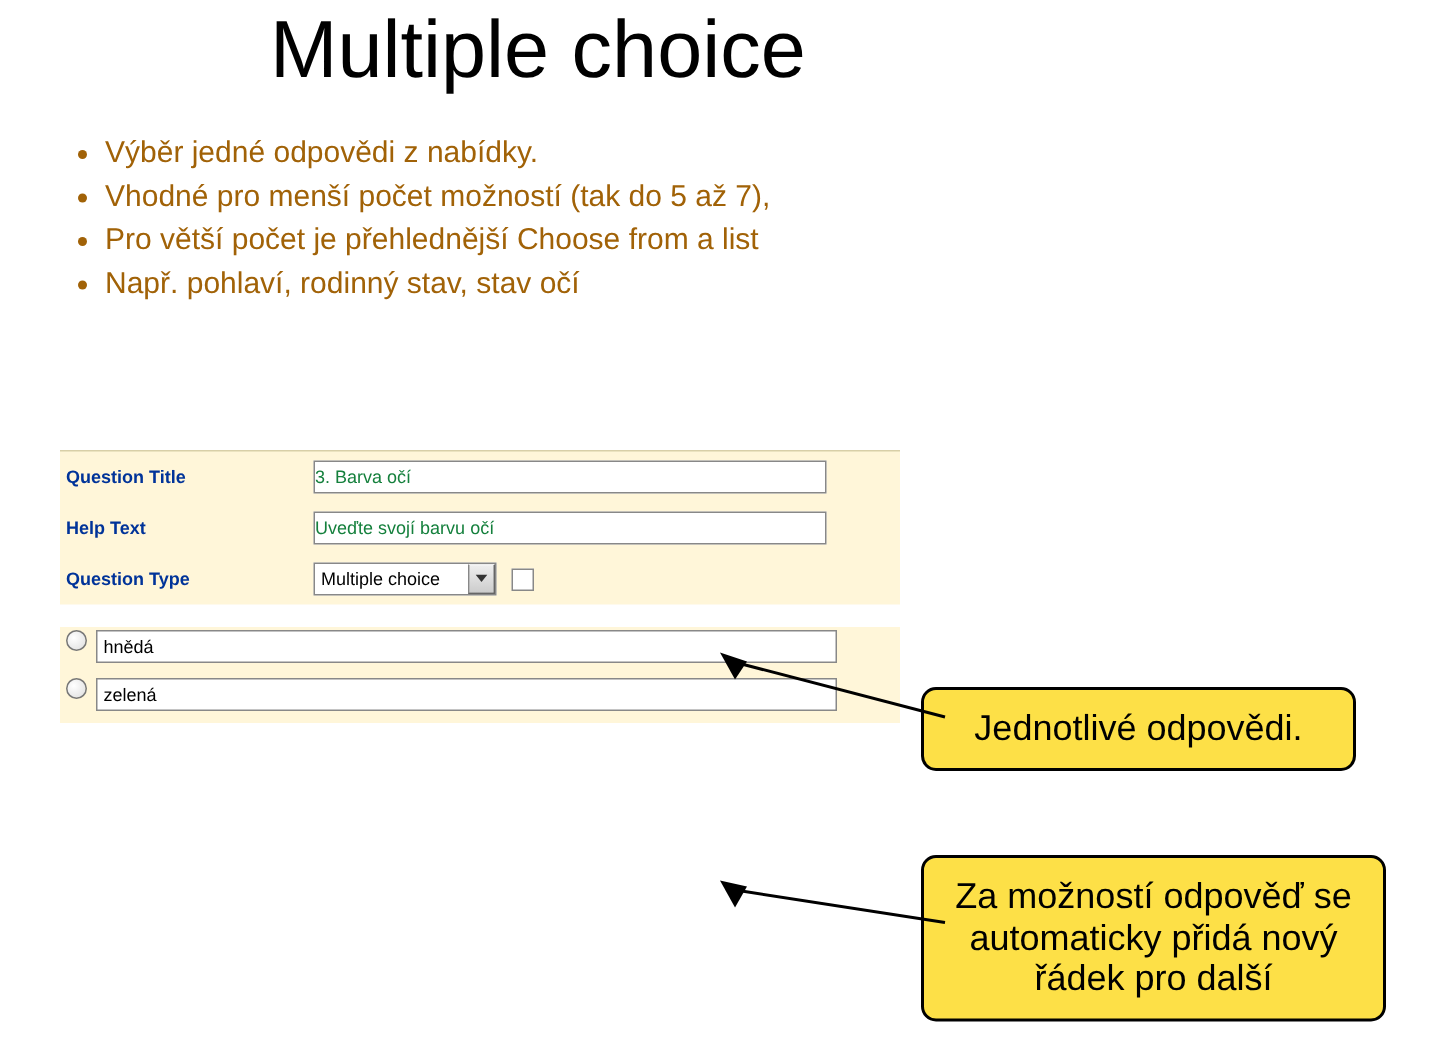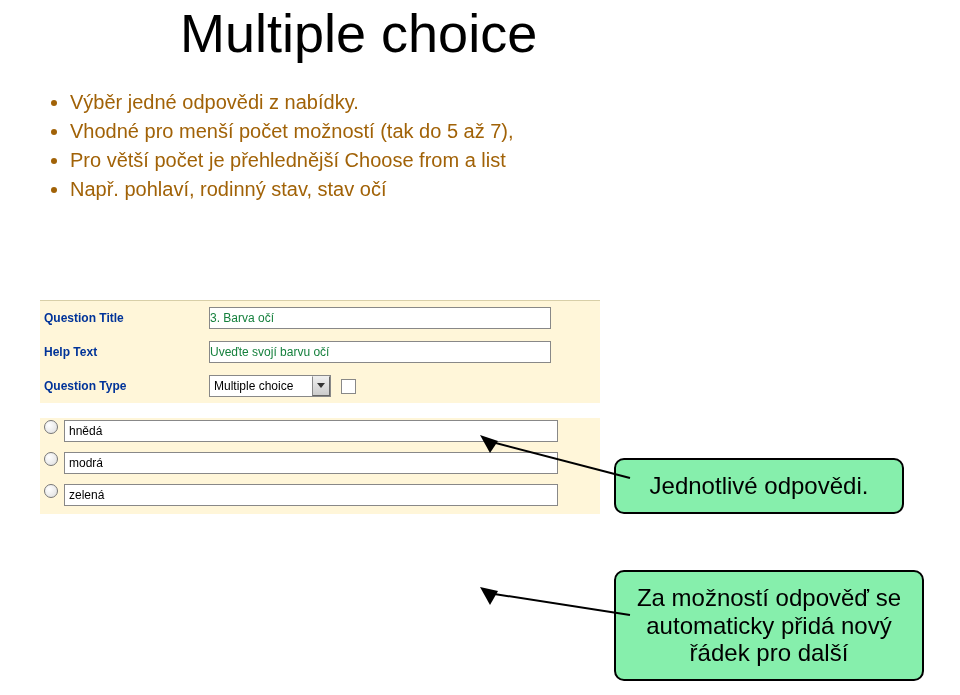--- a/index.html
+++ b/index.html
@@ -141,21 +141,21 @@
     width: 100%;
   }
   .opt-input.filled { color: #000; }
   .del {
     width: 34px;
     flex-shrink: 0;
   }
 
   .callout {
     position: absolute;
-    background: #86efac;
+    background: #fde047;
     border: 2px solid #000;
     border-radius: 10px;
     padding: 12px 18px;
     font-size: 24px;
     color: #000;
     text-align: center;
   }
   .callout1 { top: 458px; left: 614px; width: 250px; }
   .callout2 { top: 570px; left: 614px; width: 270px; line-height: 1.15; }
 
@@ -201,25 +201,20 @@
 </div>
 
 <div class="options">
   <div class="opt-row">
     <div class="radio"></div>
     <input class="opt-input filled" value="hnědá" style="">
     <div class="del"></div>
   </div>
   <div class="opt-row">
     <div class="radio"></div>
-    <input class="opt-input filled" value="modrá" style="">
-    <div class="del"></div>
-  </div>
-  <div class="opt-row">
-    <div class="radio"></div>
     <input class="opt-input filled" value="zelená" style="">
     <div class="del"></div>
   </div>
 </div>
 
 <div class="callout callout1">
   <span>Jednotlivé odpovědi.</span>
 </div>
 <svg class="pointer" style="top:435px; left:480px;" width="170" height="60">
   <line x1="150" y1="43" x2="8" y2="6" stroke="#000" stroke-width="2"></line>

